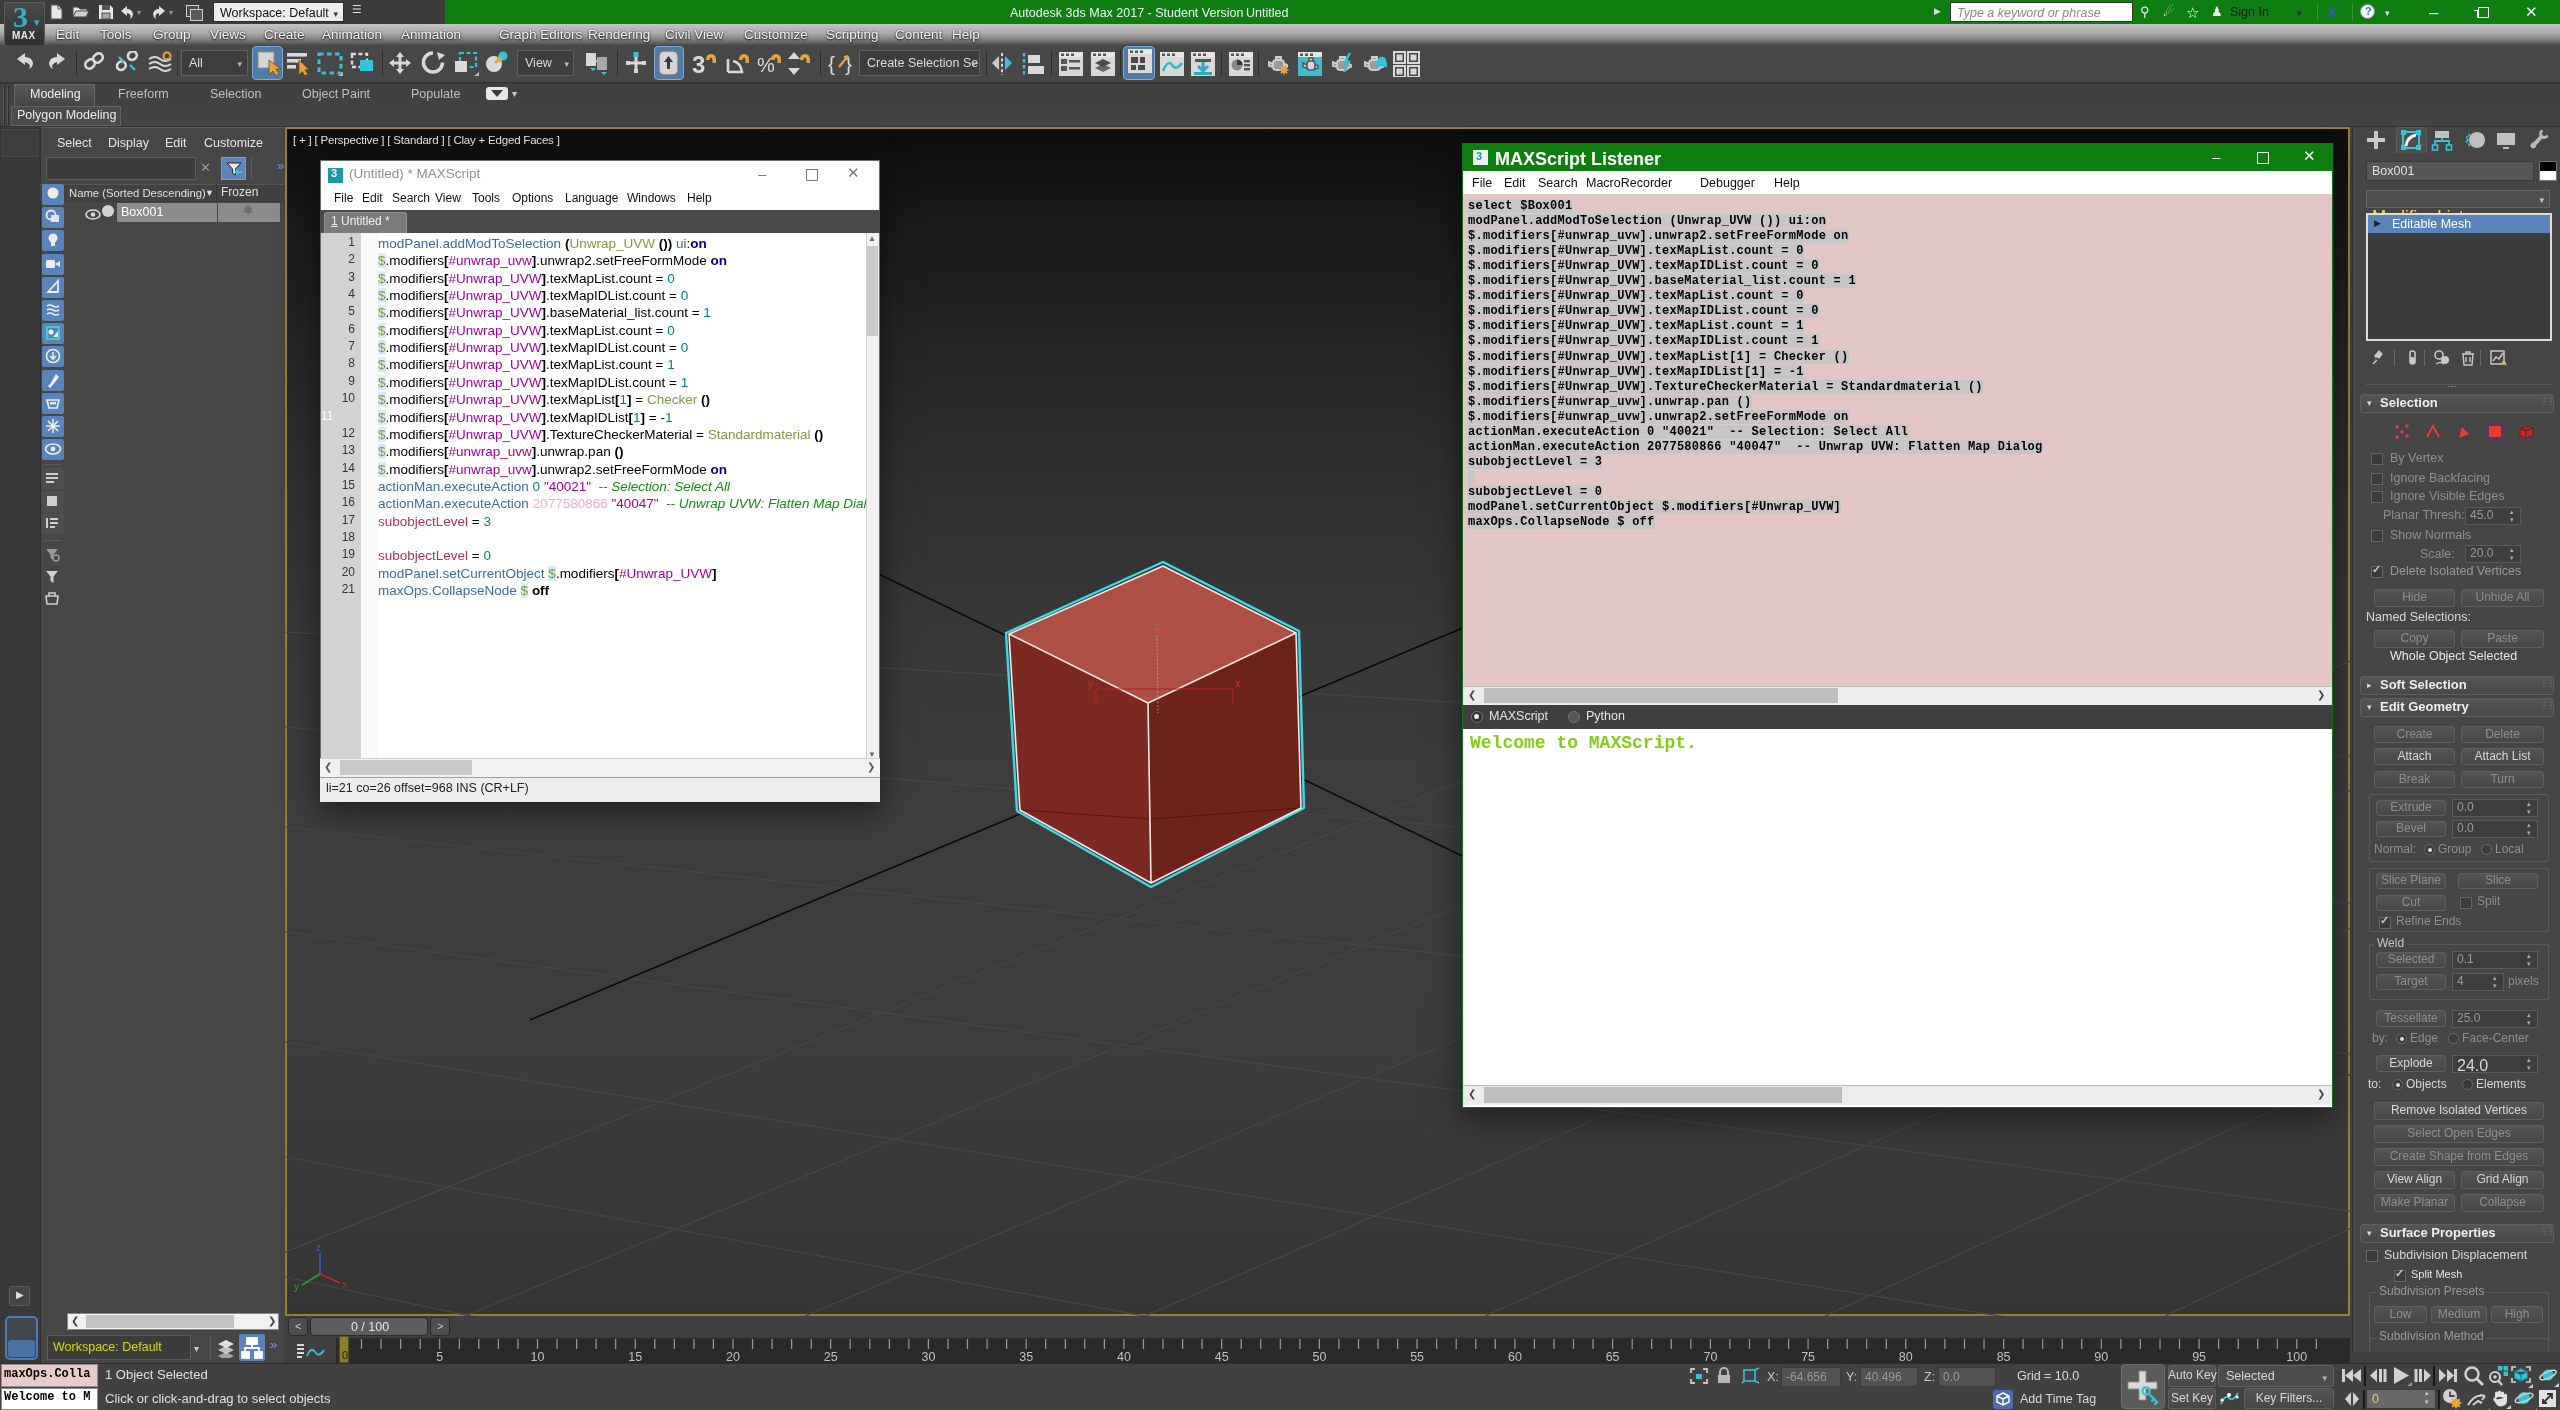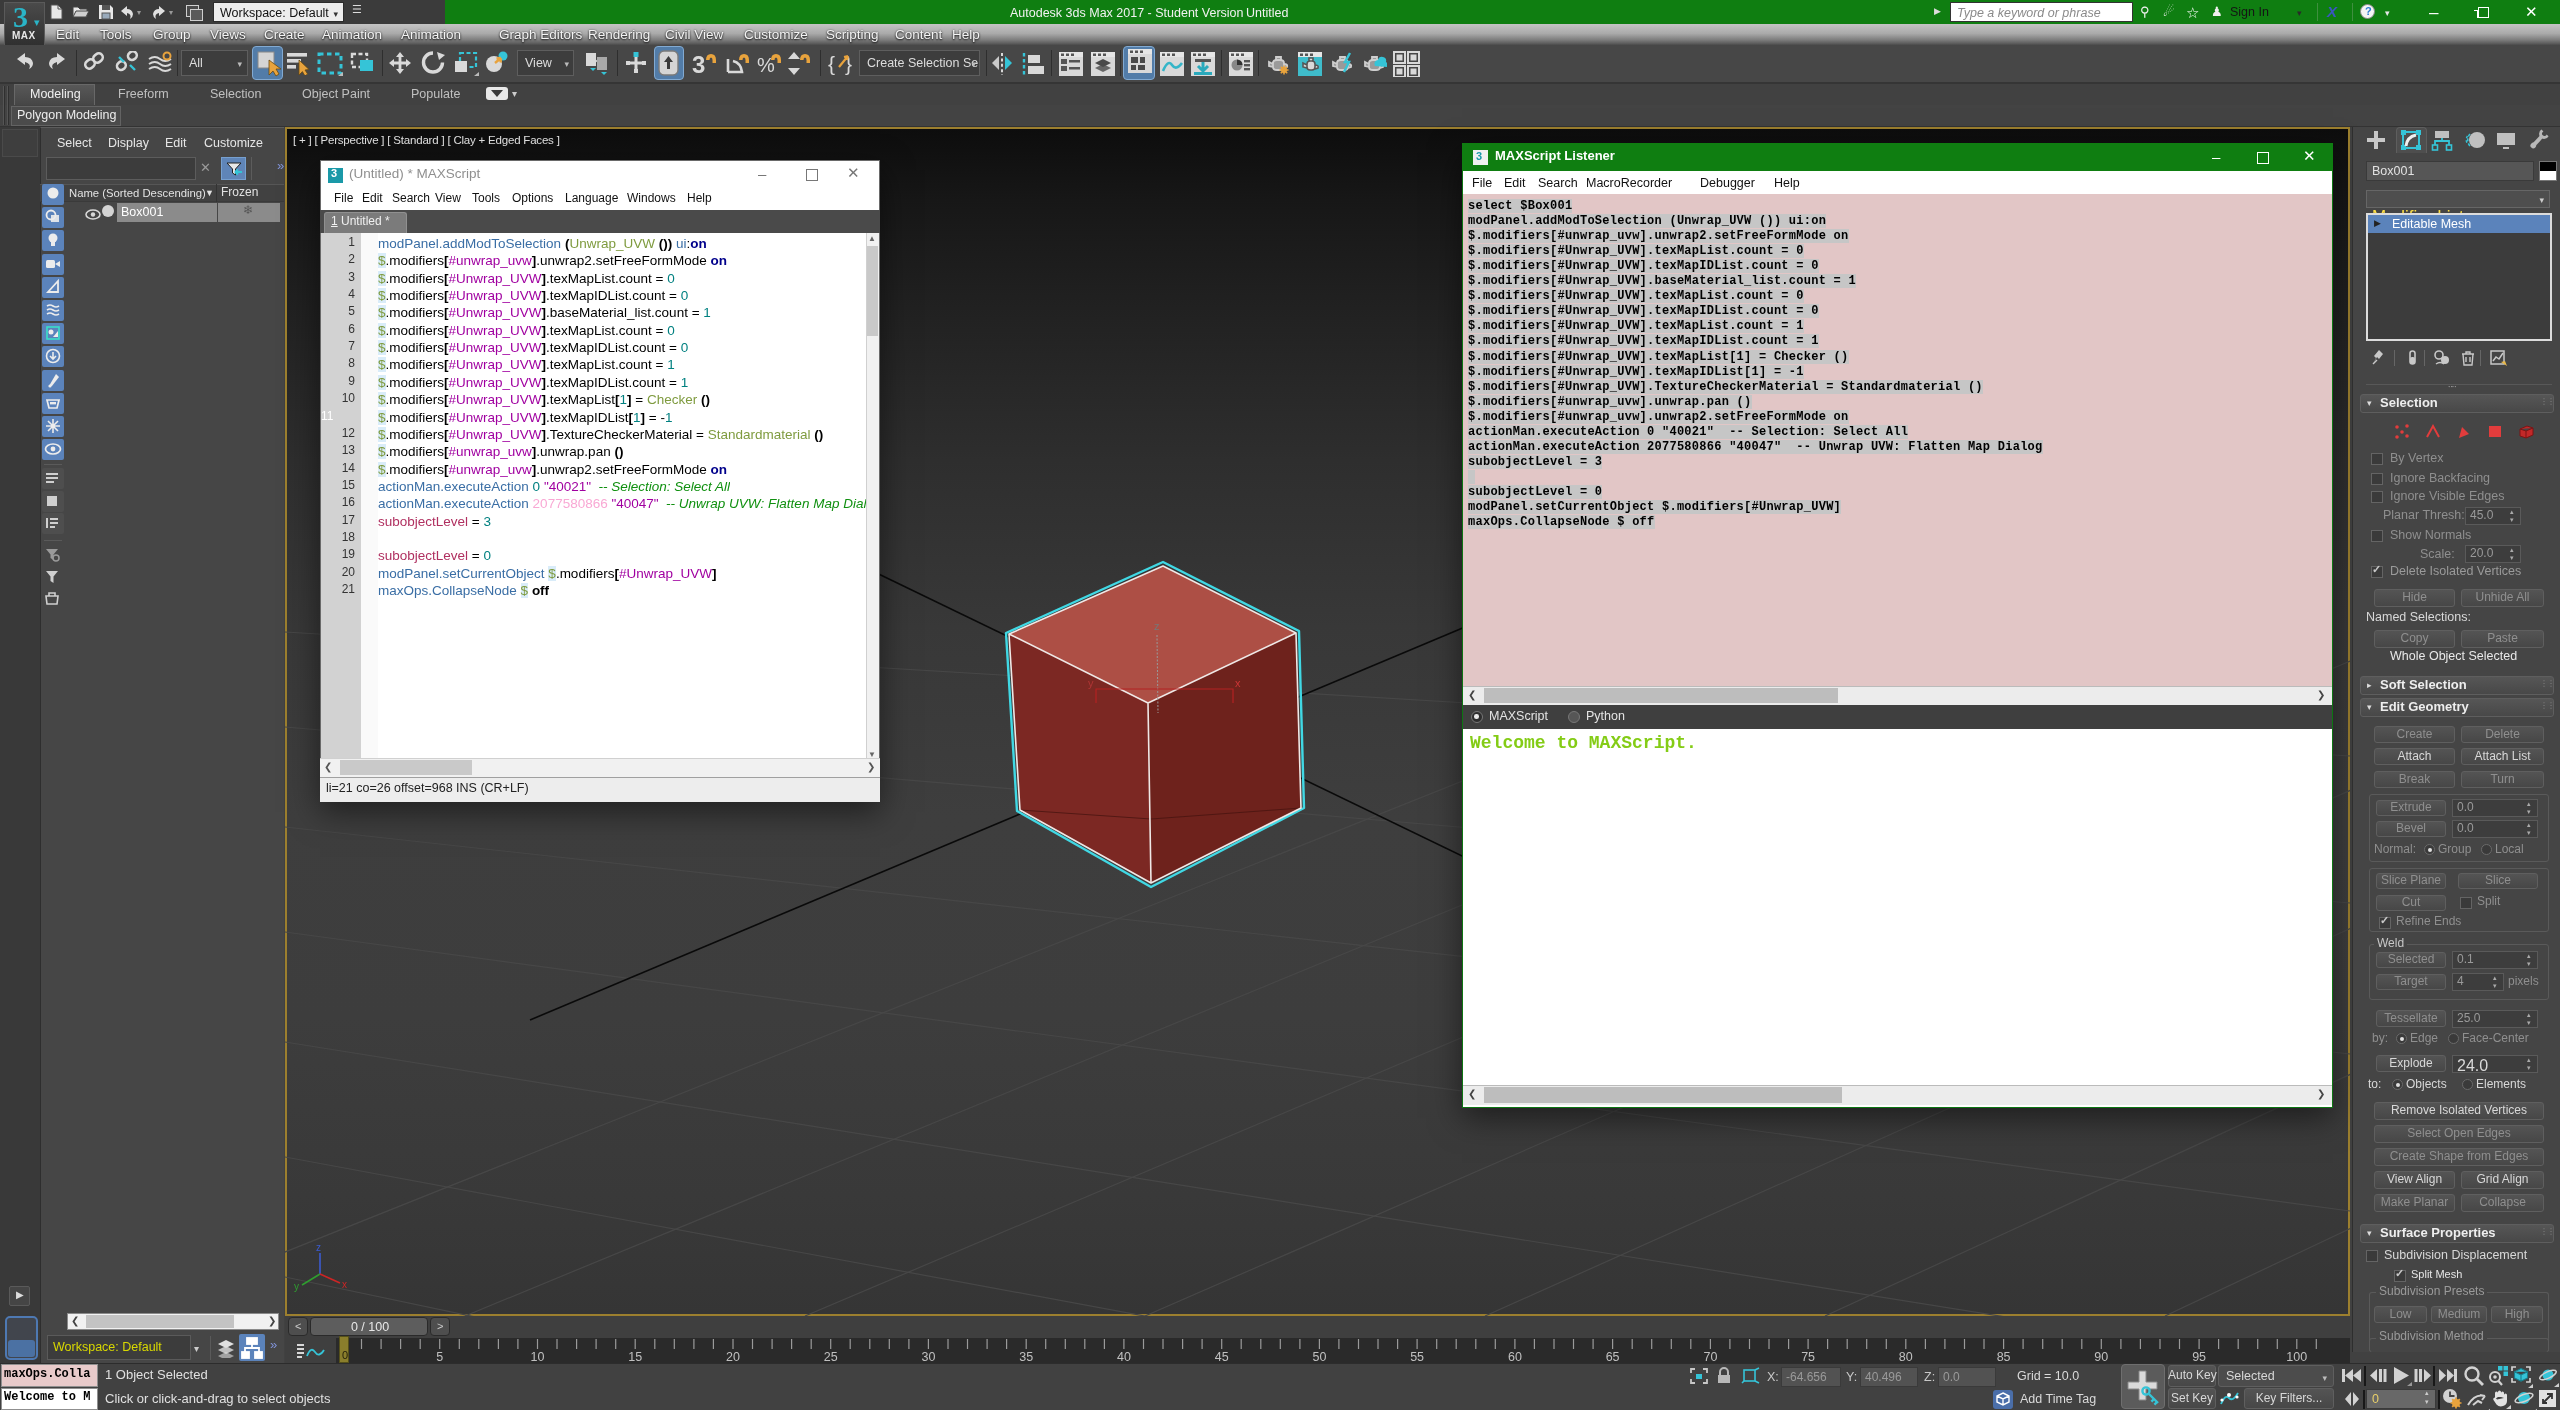--- a/index.html
+++ b/index.html
@@ -612,21 +612,21 @@
 <div class="t" style="left:324px;top:761px;color:#555;font-size:10px">❮</div>
 <div class="t" style="left:867px;top:761px;color:#555;font-size:10px">❯</div>
 <div style="left:340px;top:760px;width:132px;height:15px;background:#c9c9c9"></div>
 <div style="left:320px;top:777px;width:560px;height:25px;background:#ededed;border-top:1px solid #a0a0a0"></div>
 <div class="t" style="left:326px;top:781px;color:#222;font-size:12.5px">li=21 co=26 offset=968 INS (CR+LF)</div>
 <div style="left:1462px;top:143px;width:871px;height:965px;background:#fff;border:1px solid #0d7512;box-shadow:0 10px 30px rgba(0,0,0,.5)"></div>
 <div style="left:1462px;top:143px;width:871px;height:28px;background:#0f7e11"></div>
 <div style="left:1473px;top:150px;width:15px;height:15px;background:#f0f0f0">
     <span style="position:absolute;left:3px;top:0px;color:#1a99a8;font-size:11px;font-weight:bold">3</span>
   </div>
-<div class="t" style="left:1495px;top:149px;color:#fff;font-size:13px;font-weight:bold">MAXScript Listener</div>
+<div class="t" style="left:1495px;top:149px;color:#fff;font-size:18px;font-weight:bold">MAXScript Listener</div>
 <div class="t" style="left:2212px;top:148px;color:#fff;font-size:15px">–</div>
 <div style="left:2257px;top:152px;width:12px;height:12px;border:1.4px solid #fff"></div>
 <div class="t" style="left:2303px;top:147px;color:#fff;font-size:15px">✕</div>
 <div class="t" style="left:1472px;top:176px;color:#111;font-size:12.5px">File</div>
 <div class="t" style="left:1504px;top:176px;color:#111;font-size:12.5px">Edit</div>
 <div class="t" style="left:1538px;top:176px;color:#111;font-size:12.5px">Search</div>
 <div class="t" style="left:1586px;top:176px;color:#111;font-size:12.5px">MacroRecorder</div>
 <div class="t" style="left:1700px;top:176px;color:#111;font-size:12.5px">Debugger</div>
 <div class="t" style="left:1774px;top:176px;color:#111;font-size:12.5px">Help</div>
 <div style="left:1463px;top:194px;width:869px;height:492px;background:#e2c6c6"></div>

